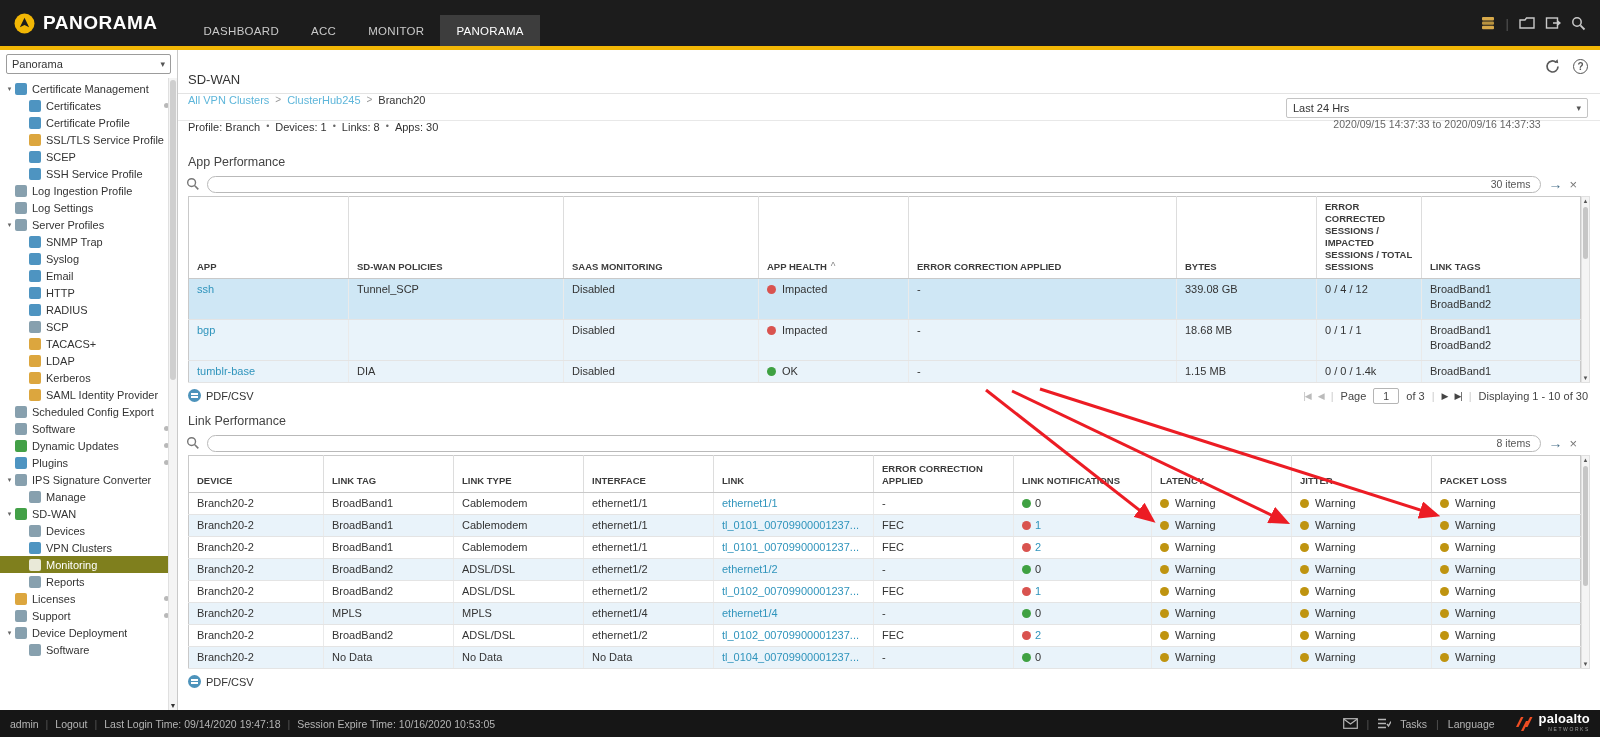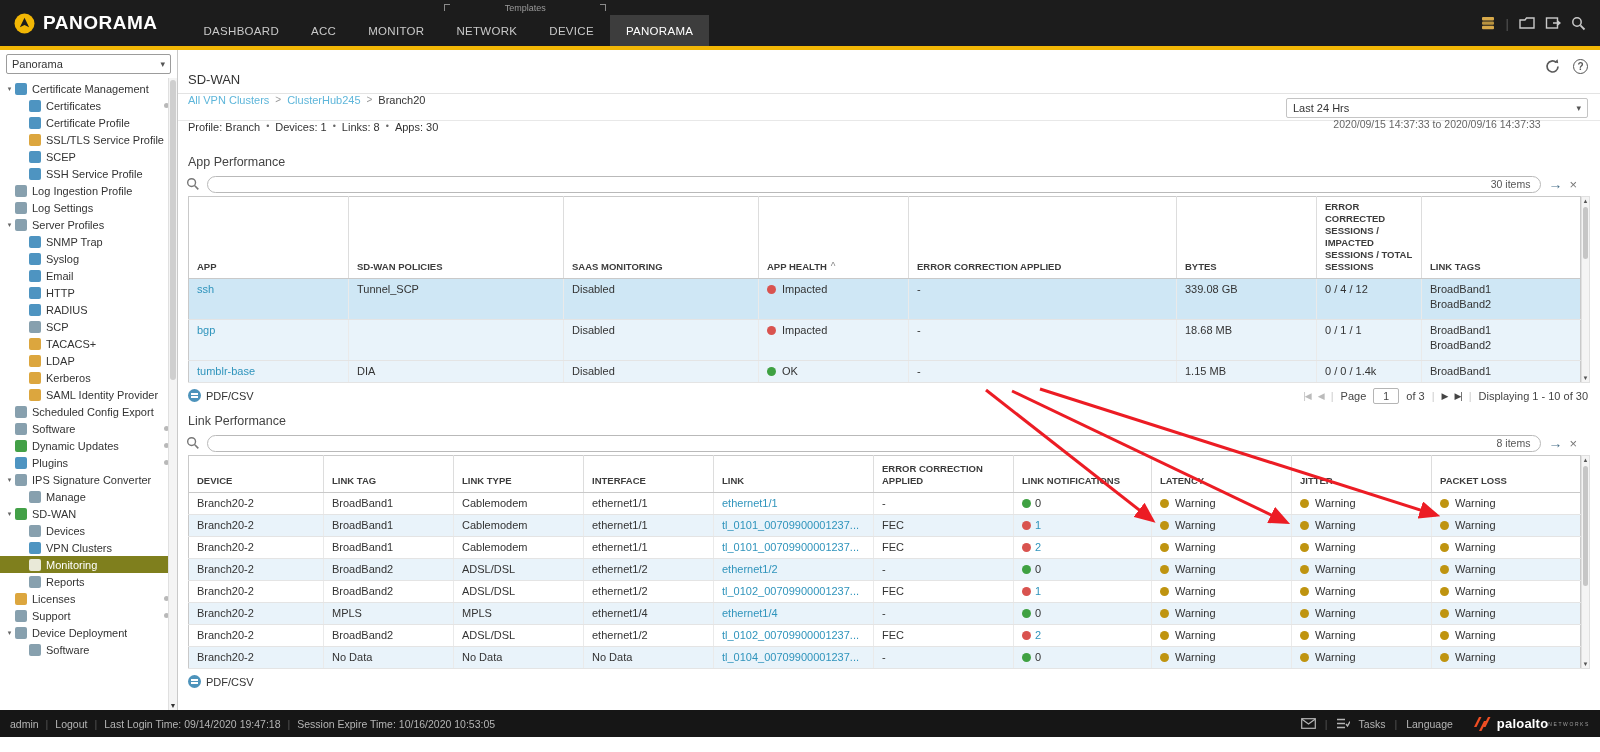--- a/index.html
+++ b/index.html
@@ -109,21 +109,21 @@
   .pg-sep{color:#ccc}
   .page-box{display:inline-flex;align-items:center;justify-content:center;width:26px;height:16px;border:1px solid #b5b5b5;border-radius:2px;background:#fff;font-size:10.5px}
 
   
   .statusbar{height:27px;flex:none;background:#161616;color:#b5b5b5;display:flex;align-items:center;justify-content:space-between;padding:0 10px;font-size:10.5px}
   .status-left{display:flex;align-items:center;gap:7px}
   .status-sep{color:#555}
   .status-link{cursor:pointer;color:#b5b5b5}
   .status-right{display:flex;align-items:center;gap:9px}
   .pa-logo{display:flex;align-items:center;gap:5px;margin-left:10px}
-  .pa-text-wrap{display:flex;flex-direction:row;line-height:10px}
+  .pa-text-wrap{display:flex;flex-direction:column;line-height:10px}
   .pa-text{color:#fff;font-weight:bold;font-size:13px;letter-spacing:.2px}
   .pa-sub{color:#9c9c9c;font-size:5px;letter-spacing:1.6px;text-align:right}
 
   .bottom-gap{height:15px;background:#fff;flex:none}
 
   .annotations{position:absolute;inset:0;width:1600px;height:752px;pointer-events:none;z-index:60}
 </style>
 </head>
 <body>
 
@@ -137,27 +137,20 @@
       </svg>
       <span class="brand-text">PANORAMA</span>
     </div>
     <nav class="topnav" id="topnav">
         <div class="nav-group">
           <div class="nav-group-label"></div>
           <div class="nav-items">
             <div class="nav-item">DASHBOARD</div>
             <div class="nav-item">ACC</div>
             <div class="nav-item">MONITOR</div>
-          </div>
-        </div>
-        <div class="nav-group">
-          <div class="nav-group-label has">Templates</div>
-          <div class="nav-items">
-            <div class="nav-item">NETWORK</div>
-            <div class="nav-item">DEVICE</div>
           </div>
         </div>
         <div class="nav-group">
           <div class="nav-group-label"></div>
           <div class="nav-items">
             <div class="nav-item active">PANORAMA</div>
           </div>
         </div>
       </nav>
     <div class="topbar-icons">

